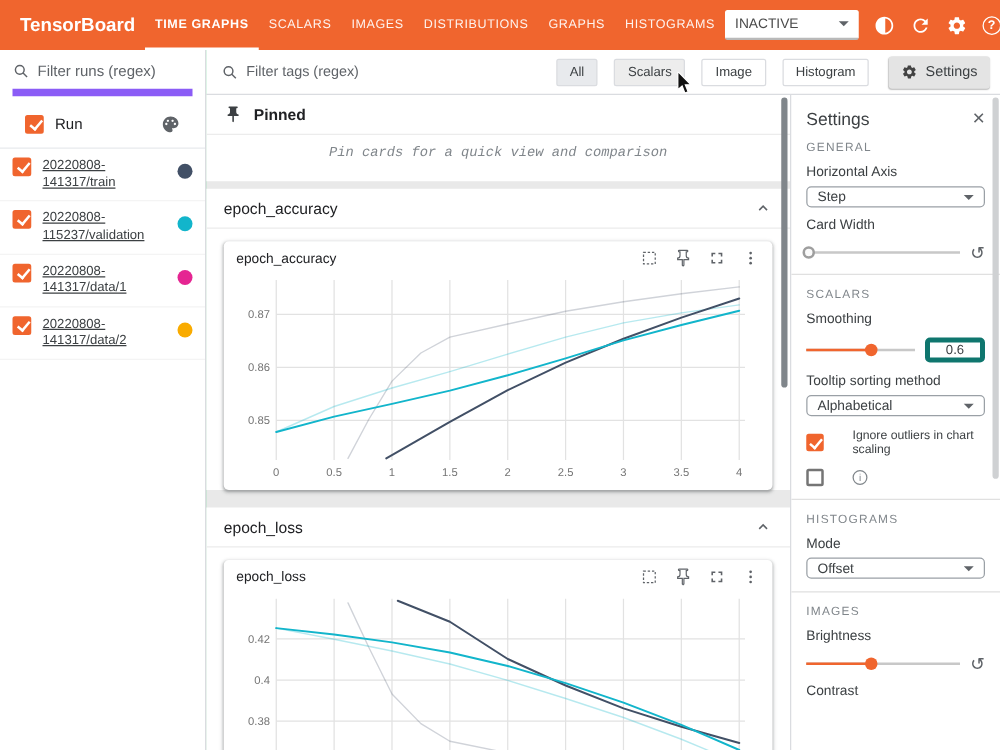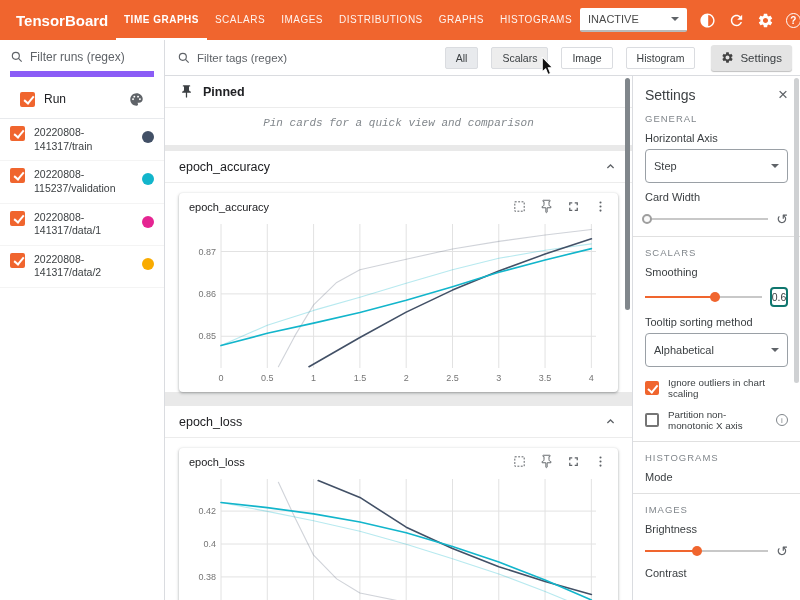--- a/index.html
+++ b/index.html
@@ -23,21 +23,21 @@
   
   .body-row { flex:1; display:flex; min-height:0; }
 
   
   .sidebar { width:165px; flex:0 0 165px; border-right:1px solid #dadce0; background:#fff; display:flex; flex-direction:column; }
   .search-row { display:flex; align-items:center; gap:6px; margin:10px 10px 4px; padding-bottom:7px; border-bottom:6px solid #8b5cf6; color:#5f6368; font-size:12px; }
   .sicon { width:14px; height:14px; stroke:#5f6368; fill:none; }
   .runs-header { display:flex; align-items:flex-start; gap:9px; padding:11px 20px; border-bottom:1px solid #e8eaed; font-size:12px; color:#202124; }
   .palette-wrap { margin-left:auto; }
   .run-row { display:flex; align-items:flex-start; gap:9px; padding:7px 10px; font-size:10.5px; color:#3c4043; border-bottom:1px solid #f4f4f4; }
-  .run-label { flex:1; overflow-wrap:anywhere; line-height:1.3; }
+  .run-label { flex:1; overflow-wrap:anywhere; line-height:1.3;text-decoration:underline; }
   .run-dot { width:12px; height:12px; border-radius:50%; margin-top:5px; flex:0 0 12px; }
 
   .cb { width:15px; height:15px; flex:0 0 15px; border:2px solid #757575; border-radius:2px; position:relative; background:#fff; cursor:pointer; }
   .cb.checked { background:var(--accent); border-color:var(--accent); }
   .cb.checked::after { content:""; position:absolute; left:3.5px; top:0; width:4px; height:8px; border:2px solid #fff; border-top:0; border-left:0; transform:rotate(40deg); }
 
   
   .main-col { flex:1; display:flex; flex-direction:column; min-width:0; }
   .toolbar { height:36px; flex:0 0 36px; display:flex; align-items:center; gap:6px; padding:0 8px 0 12px; border-bottom:1px solid #dadce0; background:#fff; }
   .filter-tags-text { color:#5f6368; font-size:11.5px; }
@@ -64,30 +64,30 @@
   .scroll-thumb-main { position:absolute; top:2px; right:2px; width:5px; height:232px; background:#80868b; border-radius:3px; z-index:6; }
   .scroll-thumb-settings { position:absolute; top:2px; right:1px; width:5px; height:305px; background:#cfd1d3; border-radius:3px; }
 
   
   .settings-panel { width:168px; flex:0 0 168px; border-left:1px solid #dadce0; background:#fff; padding:10px 12px; position:relative; overflow:hidden; }
   .sp-header { display:flex; align-items:center; margin-bottom:6px; }
   .sp-title { font-size:14px; color:#3c4043; }
   .close-x { margin-left:auto; font-size:17px; color:#5f6368; line-height:1; cursor:pointer; }
   .sp-section-label { font-size:9.5px; letter-spacing:1px; color:#80868b; margin:10px 0 7px; }
   .sp-field-label { font-size:11px; color:#3c4043; margin:8px 0 5px; }
-  .select { display:flex; align-items:center; justify-content:space-between; height:34px; border:1px solid #9aa0a6; border-radius:4px; padding:0 8px; font-size:11px; color:#3c4043; background:#fff; cursor:pointer; }
+  .select { display:flex; align-items:center; justify-content:space-between; height:17px; border:1px solid #9aa0a6; border-radius:4px; padding:0 8px; font-size:11px; color:#3c4043; background:#fff; cursor:pointer; }
   .slider-row { display:flex; align-items:center; gap:8px; margin:9px 0; }
   .slider { flex:1; position:relative; height:12px; cursor:pointer; }
   .track { position:absolute; left:0; right:0; top:5px; height:2px; background:#c8c8c8; }
   .fill { position:absolute; left:0; top:5px; height:2px; background:var(--accent); }
   .thumb { position:absolute; top:1px; left:0; width:10px; height:10px; border-radius:50%; background:var(--accent); transform:translateX(-50%); }
   .slider.min .thumb { background:#fafafa; border:2px solid #9e9e9e; }
   .reset { font-size:14px; color:#5f6368; line-height:1; cursor:pointer; }
-  .value-box { width:18px; height:20px; border:2px solid #0f766e; border-radius:4px; display:flex; align-items:center; justify-content:center; font-size:10.5px; color:#3c4043; }
-  .cb-row { display:flex; align-items:center; gap:9px; margin:10px 0; font-size:9.8px; color:#3c4043; }
+  .value-box { width:48px; height:20px; border:4px solid #0f766e; border-radius:4px; display:flex; align-items:center; justify-content:center; font-size:10.5px; color:#3c4043; }
+  .cb-row { display:flex; align-items:center; gap:23px; margin:10px 0; font-size:9.8px; color:#3c4043; }
   .cb.small { width:14px; height:14px; flex:0 0 14px; }
   .cb.small.checked::after { left:3px; top:-0.5px; width:4px; height:7.5px; }
   .divider { height:1px; background:#e0e0e0; margin:10px -12px; }
   .info-i { width:12px; height:12px; border:1px solid #80868b; border-radius:50%; font-size:8px; display:flex; align-items:center; justify-content:center; color:#80868b; flex:0 0 12px; cursor:pointer; }
 </style>
 </head>
 <body>
 
 <div class="app">
 
@@ -367,28 +367,31 @@
           <div class="select">
             <span>Alphabetical</span>
             <span class="caret"></span>
           </div>
           <div class="cb-row">
             <span class="cb small checked"></span>
             <span>Ignore outliers in chart scaling</span>
           </div>
           <div class="cb-row">
             <span class="cb small"></span>
-            <span>Partition non-monotonic X axis</span>
             <span class="info-i">i</span>
           </div>
 
           <div class="divider"></div>
 
           <div class="sp-section-label">HISTOGRAMS</div>
           <div class="sp-field-label">Mode</div>
+          <div class="select">
+            <span>Offset</span>
+            <span class="caret"></span>
+          </div>
 
           <div class="divider"></div>
 
           <div class="sp-section-label">IMAGES</div>
           <div class="sp-field-label">Brightness</div>
           <div class="slider-row">
             <div class="slider">
                 <div class="track"></div>
                 <div class="fill" style="width: 42%;"></div>
                 <div class="thumb" style="left: 42%;"></div>

